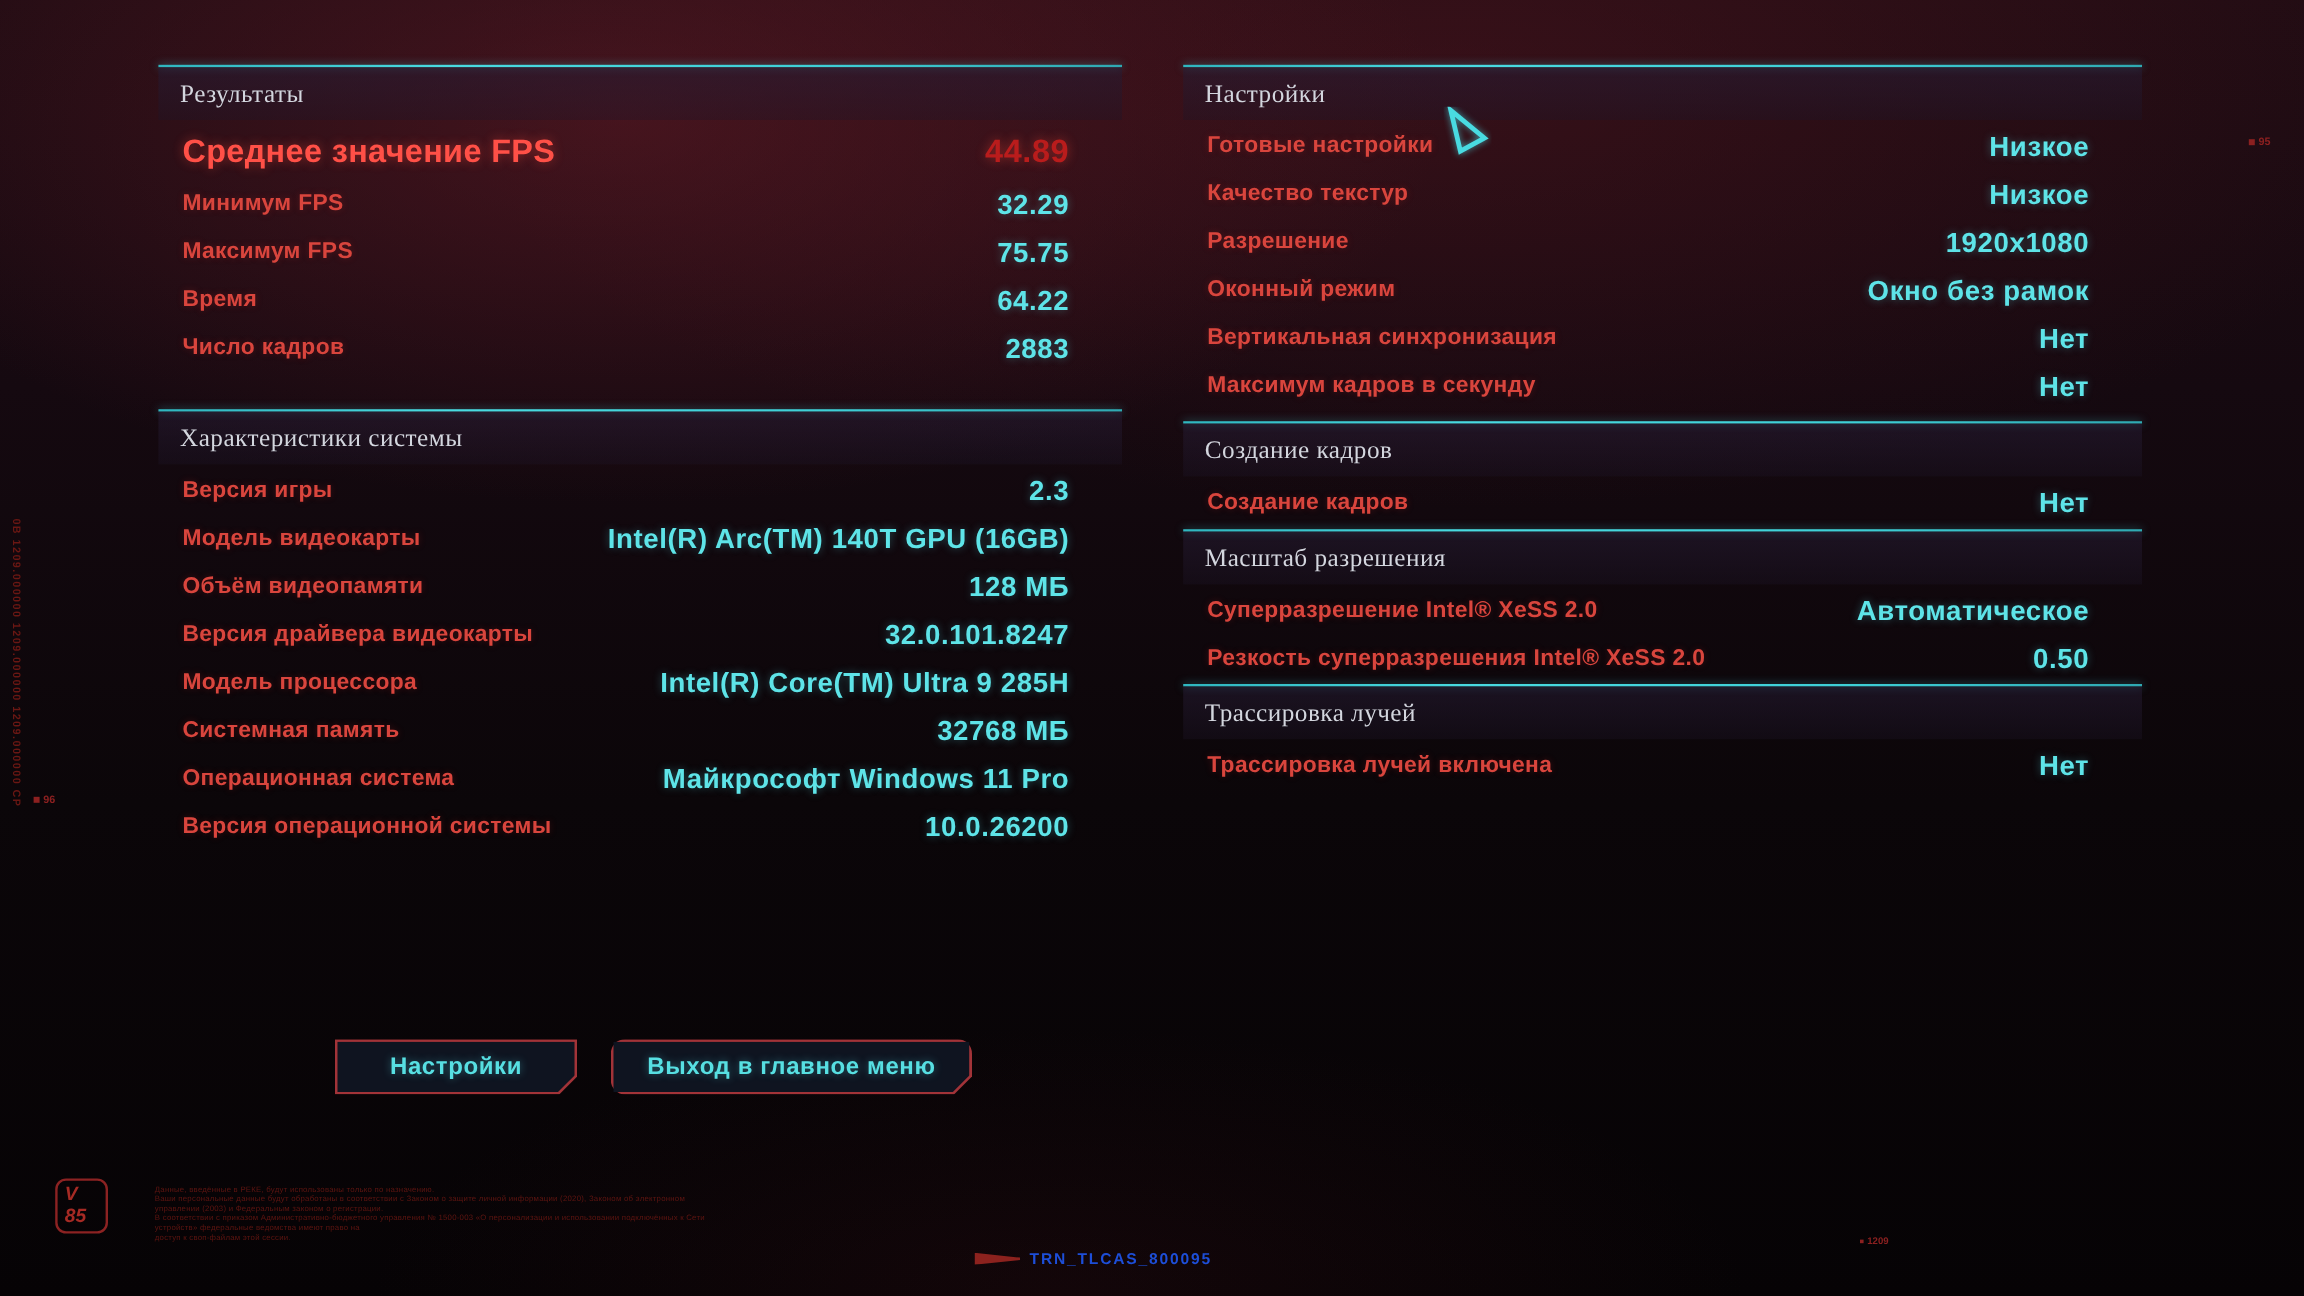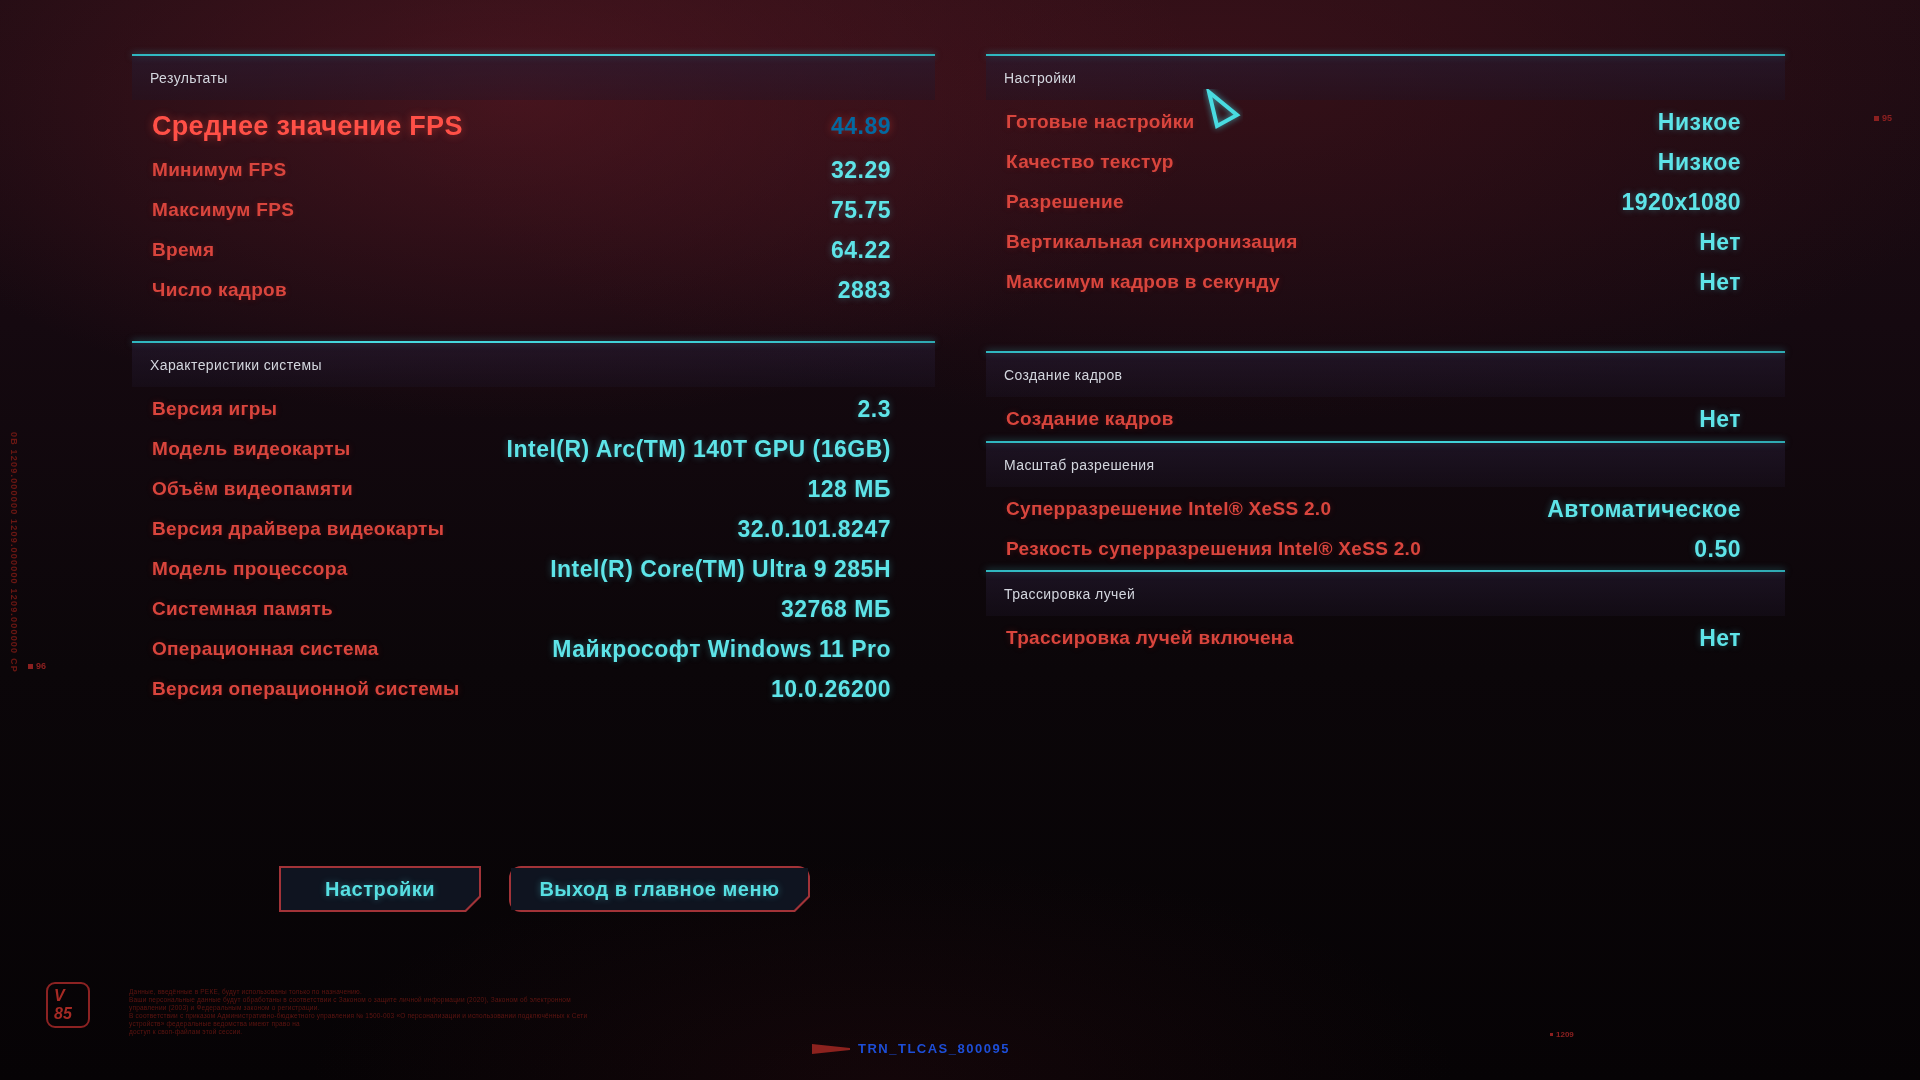--- a/index.html
+++ b/index.html
@@ -18,38 +18,38 @@
   .sec { position:absolute; }
   .sec-line {
     height:2px; width:100%;
     background:linear-gradient(90deg, #2fb6bf, #49dbe1 30%, #3ecfd6 70%, #2fa9b2);
     box-shadow:0 0 7px rgba(70,215,225,0.55);
   }
   .sec-header {
     height:44px; display:flex; align-items:center;
     background:linear-gradient(180deg, rgba(38,28,52,0.55), rgba(28,20,38,0.35));
     padding-left:18px;
-    font-size:14px; letter-spacing:0.4px; color:#d3d6de;
+    font-size:21px; letter-spacing:0.4px; color:#d3d6de;font-family:Liberation Serif, serif;
   }
   .rows { padding-top:2px; }
   .row {
     height:40px; display:flex; align-items:center; justify-content:space-between;
     padding-left:20px; padding-right:44px;
   }
   .row-big { height:48px; }
   .row .lbl {
     color:#d9453d; font-size:19px; font-weight:bold; letter-spacing:0.3px;
     text-shadow:0 0 6px rgba(200,40,35,0.25);
   }
   .row .val {
     color:#5ee4e8; font-size:23px; font-weight:bold; letter-spacing:0.5px;
     text-shadow:0 0 7px rgba(80,220,230,0.35);
   }
   .row-big .lbl { color:#ff5047; font-size:27px; text-shadow:0 0 9px rgba(255,70,55,0.45); }
-  .row-big .val { color:#0369a1; font-size:23px; text-shadow:0 0 9px rgba(255,70,55,0.45); }
+  .row-big .val { color:#b91c1c; font-size:27px; text-shadow:0 0 9px rgba(255,70,55,0.45); }
 
   .btn {
     position:absolute; height:46px;
     background:#a23338;
     clip-path:polygon(0 0, 100% 0, 100% calc(100% - 15px), calc(100% - 15px) 100%, 0 100%);
     cursor:pointer;
   }
   .btn-inner {
     position:absolute; inset:2px;
     background:#0f1420;
@@ -181,20 +181,24 @@
       <div class="row">
         <span class="lbl">Качество текстур</span>
         <span class="val">Низкое</span>
       </div>
 
       <div class="row">
         <span class="lbl">Разрешение</span>
         <span class="val">1920x1080</span>
       </div>
 
+      <div class="row">
+        <span class="lbl">Оконный режим</span>
+        <span class="val">Окно без рамок</span>
+      </div>
 
       <div class="row">
         <span class="lbl">Вертикальная синхронизация</span>
         <span class="val">Нет</span>
       </div>
 
       <div class="row">
         <span class="lbl">Максимум кадров в секунду</span>
         <span class="val">Нет</span>
       </div>

